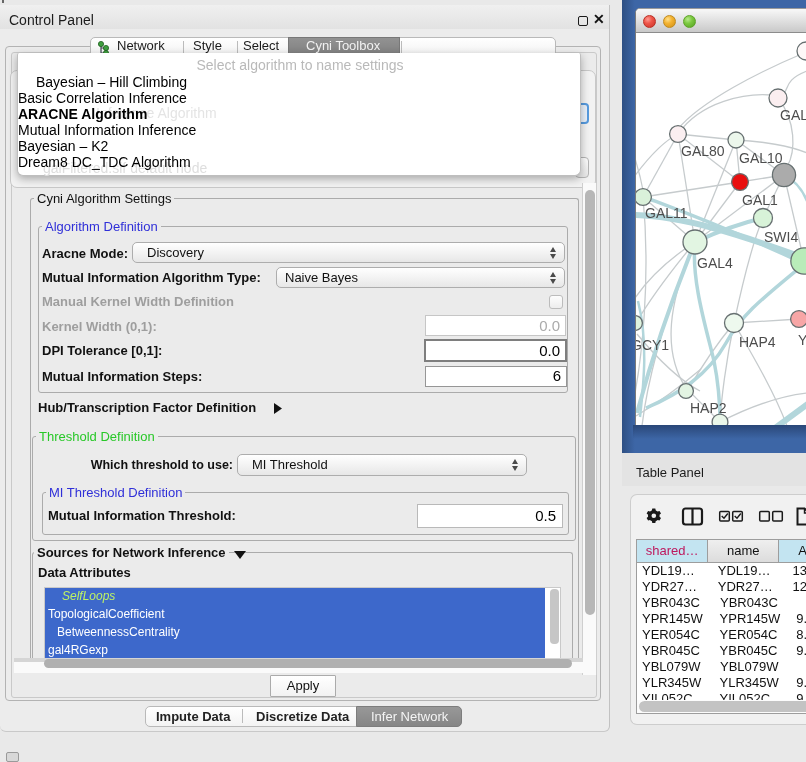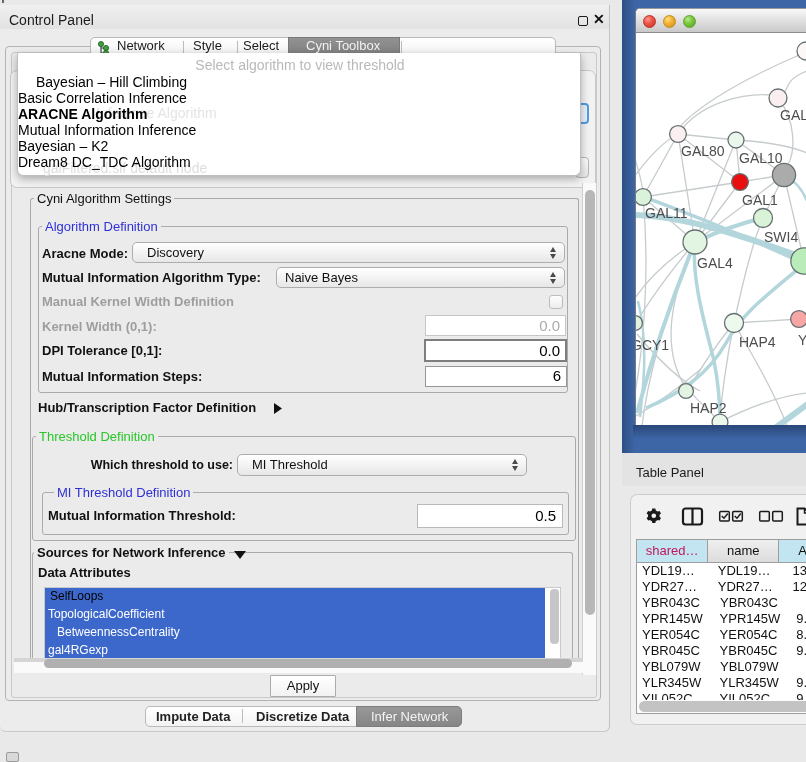--- a/index.html
+++ b/index.html
@@ -87,33 +87,33 @@
       </svg>
 
   <div class="abs" style="left:32px;top:431px;width:544px;height:105px;border:1px solid #ababab;border-radius:3px;"></div>
   <div class="abs" style="left:36px;top:424px;background:#ebebeb;padding:0 3px;font-size:13px;color:#28c828;">Threshold Definition</div>
   <div class="abs" style="left:33px;top:453px;width:200px;text-align:right;font-size:12.5px;font-weight:bold;color:#111;">Which threshold to use:</div>
   <div class="abs combo" style="left:237px;top:449px;width:290px;height:22px;">
     <span style="margin-left:14px;">MI Threshold</span><i></i>
   </div>
 
   <div class="abs" style="left:42px;top:487px;width:527px;height:43px;border:1px solid #ababab;border-radius:3px;"></div>
-  <div class="abs" style="left:54px;top:480px;background:#ebebeb;padding:0 3px;font-size:13px;color:#2f2fd8;">MI Threshold Definition</div>
+  <div class="abs" style="left:46px;top:480px;background:#ebebeb;padding:0 3px;font-size:13px;color:#2f2fd8;">MI Threshold Definition</div>
   <div class="abs" style="left:48px;top:503px;font-size:13px;font-weight:bold;color:#111;">Mutual Information Threshold:</div>
   <div class="abs" style="left:417px;top:499px;width:146px;height:24px;border:1px solid #b9b9b9;background:#ffffff;font-size:15px;color:#000;text-align:right;line-height:22px;padding-right:6px;">0.5</div>
 
   <div class="abs" style="left:32px;top:547px;width:541px;height:108px;border:1px solid #ababab;border-radius:3px 3px 0 0;border-bottom:none;"></div>
   <div class="abs" style="left:34px;top:540px;background:#ebebeb;padding:0 3px;font-size:13px;font-weight:bold;color:#111;">Sources for Network Inference</div>
   <svg class="abs" style="left:233px;top:544px;" width="14" height="12">
         <path d="M1 2 L13 2 L7 10 Z" fill="#111"></path>
       </svg>
   <div class="abs" style="left:38px;top:560px;font-size:13px;font-weight:bold;color:#111;">Data Attributes</div>
 
   <div class="abs" style="left:44px;top:582px;width:517px;height:71px;background:#ffffff;border:1px solid #c9c9c9;border-bottom:none;overflow:hidden;">
-    <div style="background:#3d68cb;color:#000000;font-size:12px;height:18px;line-height:17px;padding-left:5px;width:500px;">SelfLoops</div>
+    <div style="background:#3d68cb;color:#bef264;font-size:12px;height:18px;line-height:17px;padding-left:17px;width:500px;font-style:italic;">SelfLoops</div>
     <div style="background:#3d68cb;color:#fff;font-size:12px;height:18px;line-height:17px;padding-left:3px;width:500px;">TopologicalCoefficient</div>
     <div style="background:#3d68cb;color:#fff;font-size:12px;height:18px;line-height:17px;padding-left:12px;width:500px;">BetweennessCentrality</div>
     <div style="background:#3d68cb;color:#fff;font-size:12px;height:18px;line-height:17px;padding-left:3px;width:500px;">gal4RGexp</div>
   </div>
   <div class="abs" style="left:550px;top:584px;width:8.5px;height:55px;background:#c6c6c6;border-radius:4px;"></div>
 
   <div class="abs" style="left:582px;top:178px;width:15px;height:492px;background:#fafafa;border-left:1px solid #cfcfcf;border-right:1px solid #cfcfcf;"></div>
   <div class="abs" style="left:584.5px;top:185px;width:10px;height:425px;background:#b7b7b7;border-radius:5px;"></div>
 
   <div class="abs" style="left:14px;top:653px;width:569px;height:15px;background:#fafafa;border-top:4px solid #d5d5d5;"></div>
@@ -123,21 +123,21 @@
 
   <div class="abs" style="left:145px;top:701px;width:317px;height:21px;background:linear-gradient(#ffffff,#f3f3f3);border:1px solid #b9b9b9;border-radius:5px;"></div>
   <div class="abs" style="left:242px;top:704px;width:1px;height:14px;background:#bbb;"></div>
   <div class="abs" style="left:356px;top:701px;width:106px;height:21px;background:linear-gradient(#989898,#868686);border:1px solid #7d7d7d;border-radius:0 5px 5px 0;"></div>
   <div class="abs" style="left:156px;top:704px;font-size:13px;font-weight:bold;color:#222;">Impute Data</div>
   <div class="abs" style="left:256px;top:704px;font-size:13px;font-weight:bold;color:#222;">Discretize Data</div>
   <div class="abs" style="left:371px;top:704px;font-size:13px;color:#f5f5f5;">Infer Network</div>
 </div>
 
 <div class="abs" style="left:17px;top:53px;width:564px;height:123px;background:#ffffff;border:1px solid #bebebe;border-top:none;border-radius:2px 2px 6px 6px;box-shadow:0 3px 8px rgba(0,0,0,0.3);">
-  <div class="abs" style="left:0;top:4px;width:564px;text-align:center;font-size:14px;color:#b9b9b9;">Select algorithm to view threshold</div>
+  <div class="abs" style="left:0;top:4px;width:564px;text-align:center;font-size:14px;color:#b9b9b9;">Select algorithm to name settings</div>
   <div class="abs" style="left:78px;top:52px;font-size:14px;color:#e4e4e4;">Inference Algorithm</div>
   <div class="abs" style="left:25px;top:107px;font-size:14px;color:#dedede;">galFiltered.sif default node</div>
   <div class="abs" style="left:0;top:21px;font-size:14px;color:#000;margin-left:18px;">Bayesian – Hill Climbing</div>
   <div class="abs" style="left:0;top:37px;font-size:14px;color:#000;">Basic Correlation Inference</div>
   <div class="abs" style="left:0;top:53px;font-size:14px;font-weight:bold;color:#000;">ARACNE Algorithm</div>
   <div class="abs" style="left:0;top:69px;font-size:14px;color:#000;">Mutual Information Inference</div>
   <div class="abs" style="left:0;top:85px;font-size:14px;color:#000;">Bayesian – K2</div>
   <div class="abs" style="left:0;top:101px;font-size:14px;color:#000;">Dream8 DC_TDC Algorithm</div>
 </div>
 

